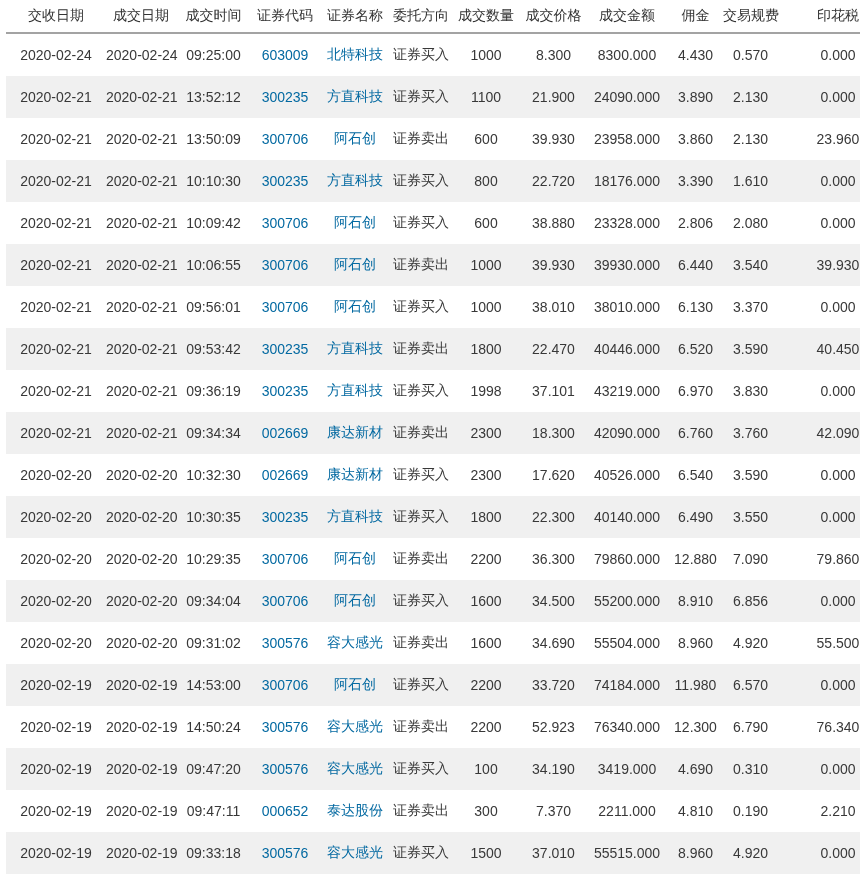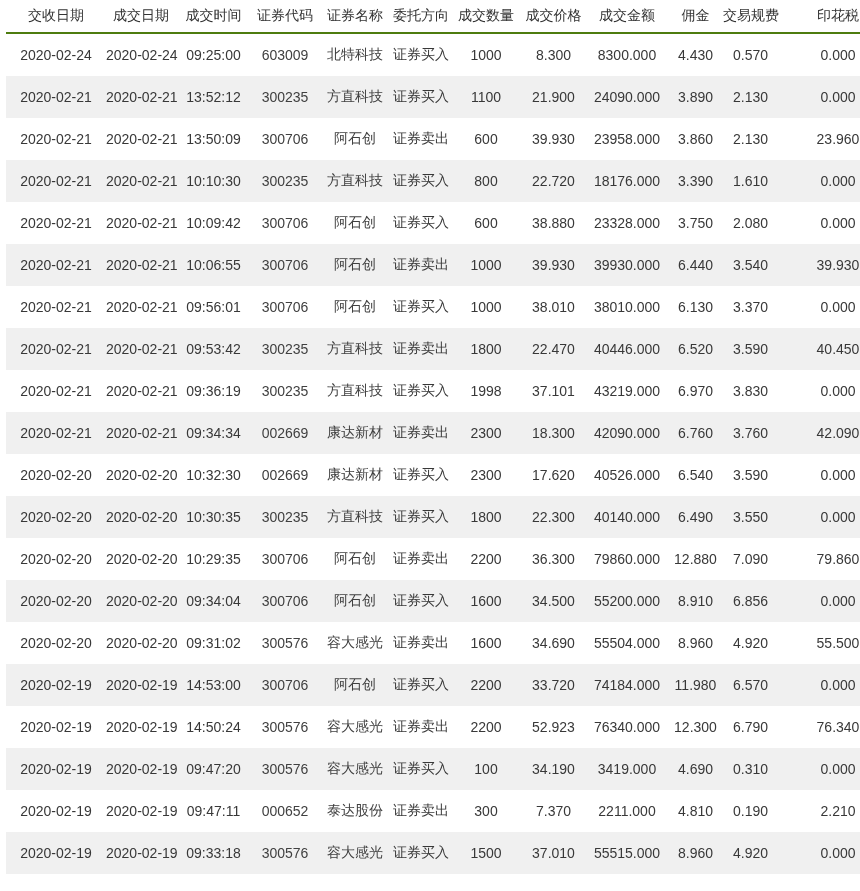--- a/index.html
+++ b/index.html
@@ -27,37 +27,37 @@
     margin-top: 0;
   }
   table.trades th {
     height: 32px;
     padding: 0;
     font-size: 14px;
     font-weight: 400;
     color: #333333;
     text-align: center;
     white-space: nowrap;
-    border-bottom: 2px solid #4d7c0f;
+    border-bottom: 2px solid #a3a3a3;
     background: #ffffff;
   }
   table.trades td {
     height: 42px;
     padding: 0;
     font-size: 14px;
     color: #383838;
     text-align: center;
     white-space: nowrap;
     overflow: visible;
   }
   table.trades tbody tr.stripe td {
     background: #f0f0f0;
   }
   .stock-link {
-    color: #404040;
+    color: #0369a1;
     text-decoration: none;
     cursor: pointer;
   }
 </style>
 </head>
 <body>
 
 <div class="table-clip">
   <table class="trades">
     <colgroup>
@@ -150,21 +150,21 @@
         <tr>
           <td>2020-02-21</td>
           <td>2020-02-21</td>
           <td>10:09:42</td>
           <td><span class="stock-link">300706</span></td>
           <td><span class="stock-link">阿石创</span></td>
           <td>证券买入</td>
           <td>600</td>
           <td>38.880</td>
           <td>23328.000</td>
-          <td>3.750</td>
+          <td>2.806</td>
           <td>2.080</td>
           <td>0.000</td>
         </tr>
         <tr class="stripe">
           <td>2020-02-21</td>
           <td>2020-02-21</td>
           <td>10:06:55</td>
           <td><span class="stock-link">300706</span></td>
           <td><span class="stock-link">阿石创</span></td>
           <td>证券卖出</td>

